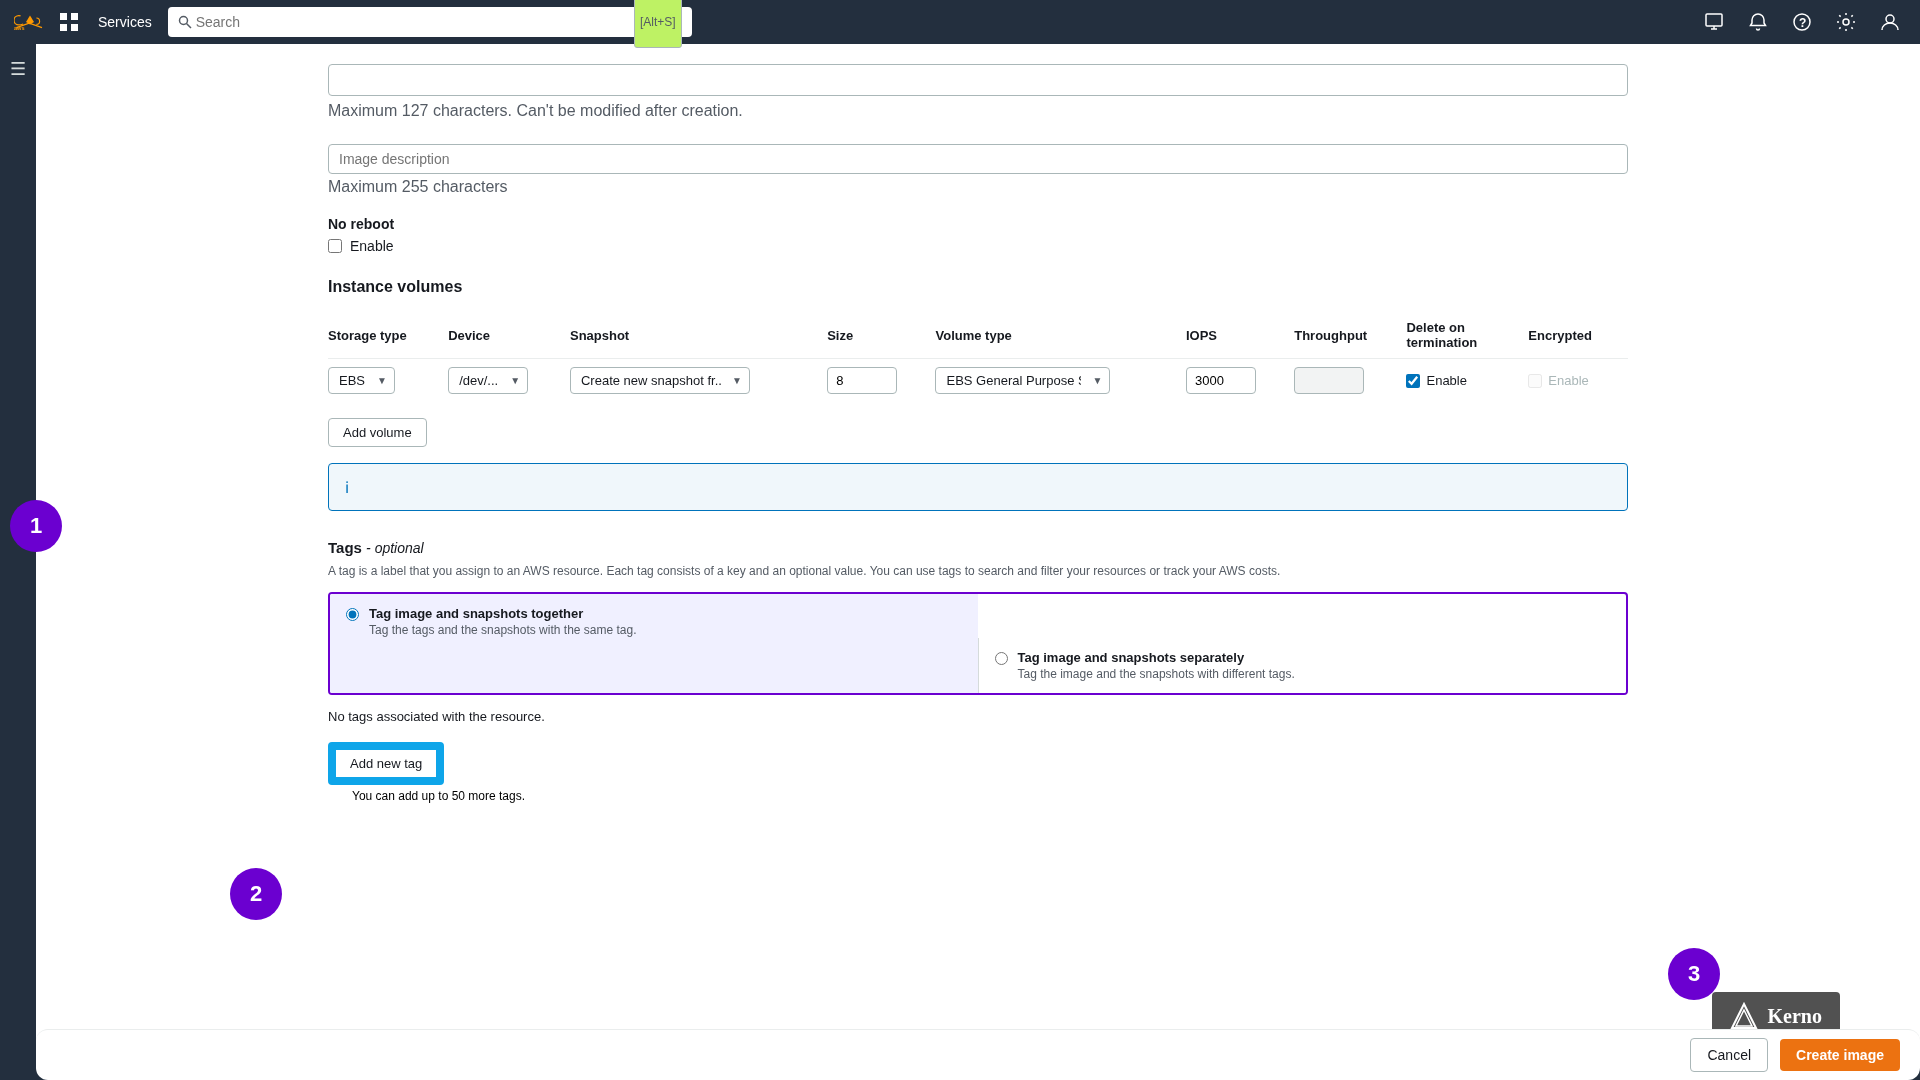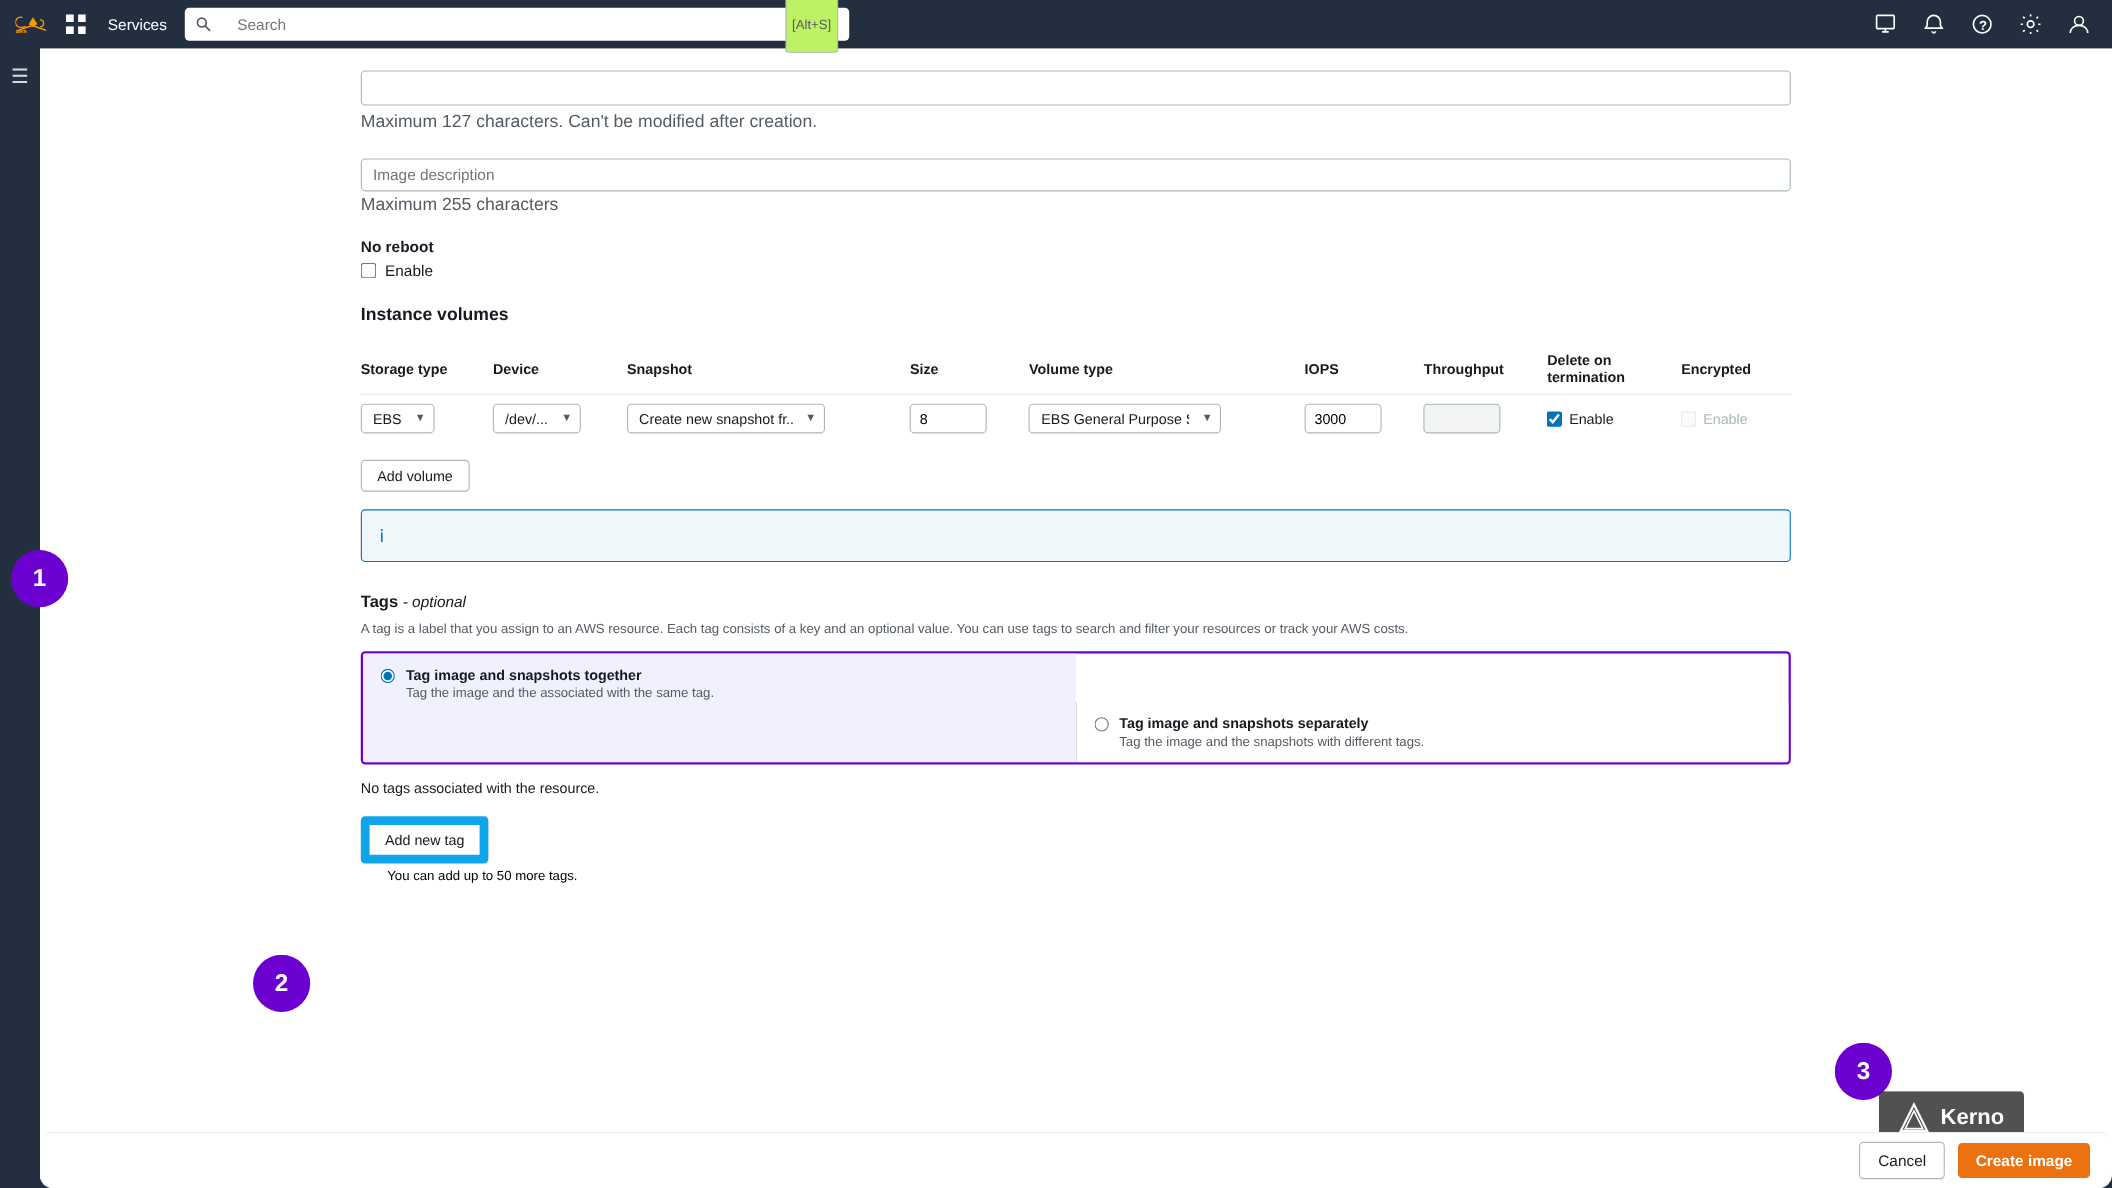--- a/index.html
+++ b/index.html
@@ -27,22 +27,22 @@
       color: #fff; padding: 4px; display: flex; align-items: center;
     }
     .services-btn {
       background: none; border: none; cursor: pointer;
       color: #fff; font-size: 14px; font-weight: 500; padding: 4px 8px;
       display: flex; align-items: center; gap: 4px;
     }
     .search-bar {
       display: flex; align-items: center;
       background: #fff; border-radius: 4px;
-      padding: 0 10px; height: 30px; width: 604px;
-      gap: 24px;
+      padding: 0 10px; height: 30px; width: 524px;
+      gap: 4px;
     }
     .search-bar input {
       border: none; outline: none; font-size: 14px; flex: 1; color: #232f3e;
     }
     .search-shortcut {
       background: #bef264; border: 1px solid #aab7b8;
       border-radius: 3px; padding: 18px 5px; font-size: 12px; color: #545b64;
     }
     .nav-spacer { flex: 1; }
     .nav-icon-btn {
@@ -232,21 +232,21 @@
     .badge-1 { left: -26px; top: 480px; }
     .badge-2 { left: 220px; bottom: 180px; }
     .badge-3 { right: 260px; bottom: 120px; }
 
     
     .kerno-watermark {
       position: fixed; bottom: 40px; right: 80px;
       background: rgba(50,50,50,0.85);
       color: #fff; padding: 10px 18px;
       border-radius: 4px; display: flex; align-items: center; gap: 10px;
-      font-size: 20px; font-weight: 600;
+      font-size: 20px; font-weight: 600; font-family: Liberation Serif, serif;
     }
 
     .volumes-table .th-delete { min-width: 90px; }
 
     .top-scroll-area { padding-top: 20px; }
   </style>
 </head>
 <body>
 
 <nav class="top-nav">
@@ -425,21 +425,21 @@
           <span>Tags</span>
           <span class="optional-label">- optional</span>
         </h3>
         <p class="tags-desc">A tag is a label that you assign to an AWS resource. Each tag consists of a key and an optional value. You can use tags to search and filter your resources or track your AWS costs.</p>
 
         <div class="tag-mode-container">
           <div class="tag-mode-option selected">
             <input type="radio" name="tagMode" checked="" class="tag-mode-radio" style="">
             <div class="tag-mode-text">
               <div class="tag-mode-title">Tag image and snapshots together</div>
-              <div class="tag-mode-desc">Tag the image and the associated with the same tag.</div>
+              <div class="tag-mode-desc">Tag the tags and the snapshots with the same tag.</div>
             </div>
           </div>
           <div class="tag-mode-option">
             <input type="radio" name="tagMode" class="tag-mode-radio" style="">
             <div class="tag-mode-text">
               <div class="tag-mode-title">Tag image and snapshots separately</div>
               <div class="tag-mode-desc">Tag the image and the snapshots with different tags.</div>
             </div>
           </div>
         </div>

